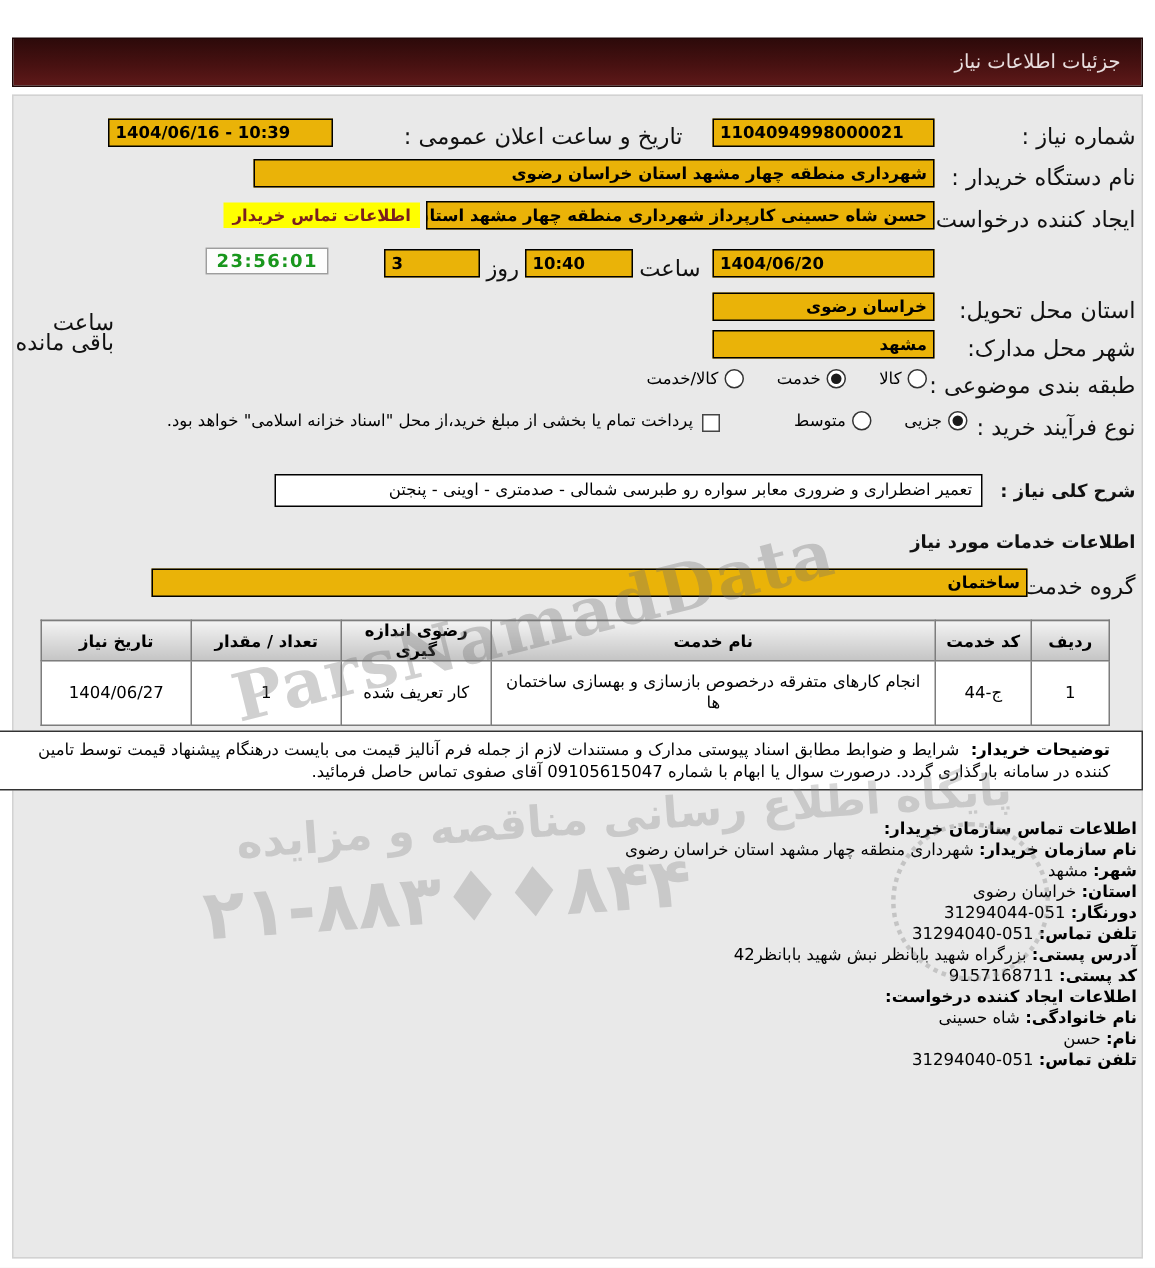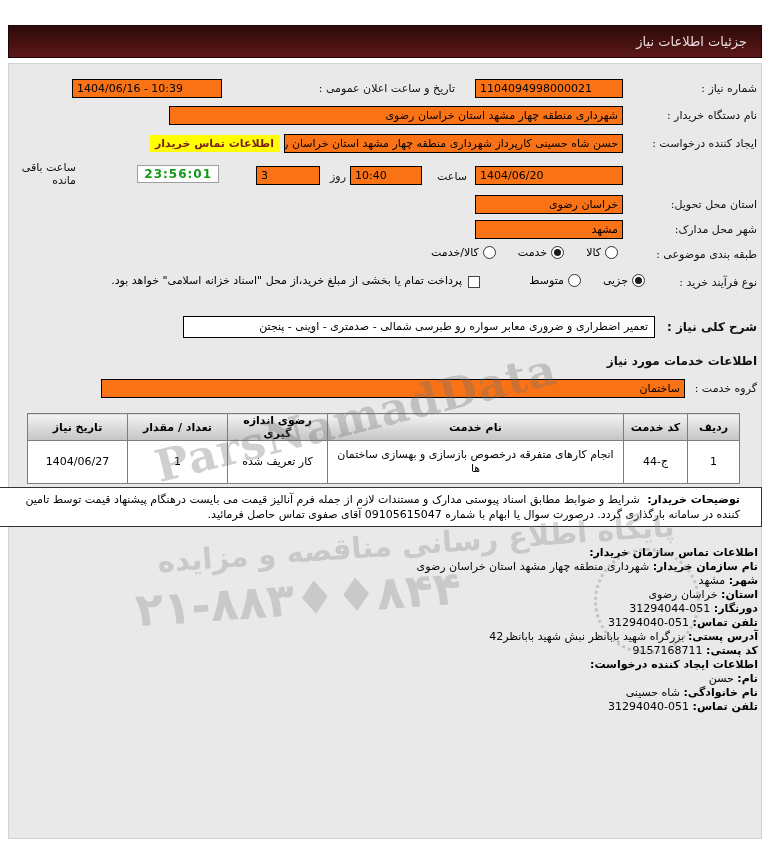--- a/index.html
+++ b/index.html
@@ -22,28 +22,28 @@
   .titlebar span {
     position:absolute; right:14px; top:8px;
     color:#e8dede; font-size:13px; letter-spacing:0.5px;
   }
 
   .panel {
     position:absolute; left:8px; right:8px; top:63px; height:774px;
     background:#e9e9e9; border:1px solid #d2d2d2;
   }
 
-  .lbl { position:absolute; font-size:11px; color:#111; white-space:nowrap; z-index:2; }
-  .lbl.wrap { white-space:normal; line-height:13px; }
+  .lbl { position:absolute; font-size:15px; color:#111; white-space:nowrap; z-index:2; }
+  .lbl.wrap { white-space:normal; line-height:13px;margin-top:48px; }
   .lbl.bold { font-weight:bold; }
 
   .inp {
-    position:absolute; background:#f97316; border:1px solid #000;
+    position:absolute; background:#eab308; border:1px solid #000;
     height:15px; line-height:15px; font-size:11px; padding:1px 4px;
-    overflow:hidden; white-space:nowrap; z-index:2;
+    overflow:hidden; white-space:nowrap; z-index:2;font-weight:bold;
   }
   .inp.ltr { direction:ltr; text-align:left; }
   .inp.rtl-val { text-align:right; }
 
   .ylink {
     position:absolute; background:#ffff00; color:#7a1f1f; font-weight:bold;
     font-size:11px; padding:2px 6px; z-index:2; cursor:pointer;
   }
 
   .timer {
@@ -257,26 +257,26 @@
     <div class="cline">
       <b>آدرس پستی:</b>
       <span>بزرگراه شهید بابانظر نبش شهید بابانظر42</span>
     </div>
     <div class="cline">
       <b>کد پستی:</b>
       <span>9157168711</span>
     </div>
     <div class="chead">اطلاعات ایجاد کننده درخواست:</div>
     <div class="cline">
+      <b>نام خانوادگی:</b>
+      <span>شاه حسینی</span>
+    </div>
+    <div class="cline">
       <b>نام:</b>
       <span>حسن</span>
-    </div>
-    <div class="cline">
-      <b>نام خانوادگی:</b>
-      <span>شاه حسینی</span>
     </div>
     <div class="cline">
       <b>تلفن تماس:</b>
       <span>051-31294040</span>
     </div>
   </div>
 
   <div class="wm wm-brand">ParsNamadData</div>
   <div class="wm wm-site">پایگاه اطلاع رسانی مناقصه و مزایده</div>
   <div class="wm wm-phone">۲۱-۸۸۳♦♦۸۴۴</div>

